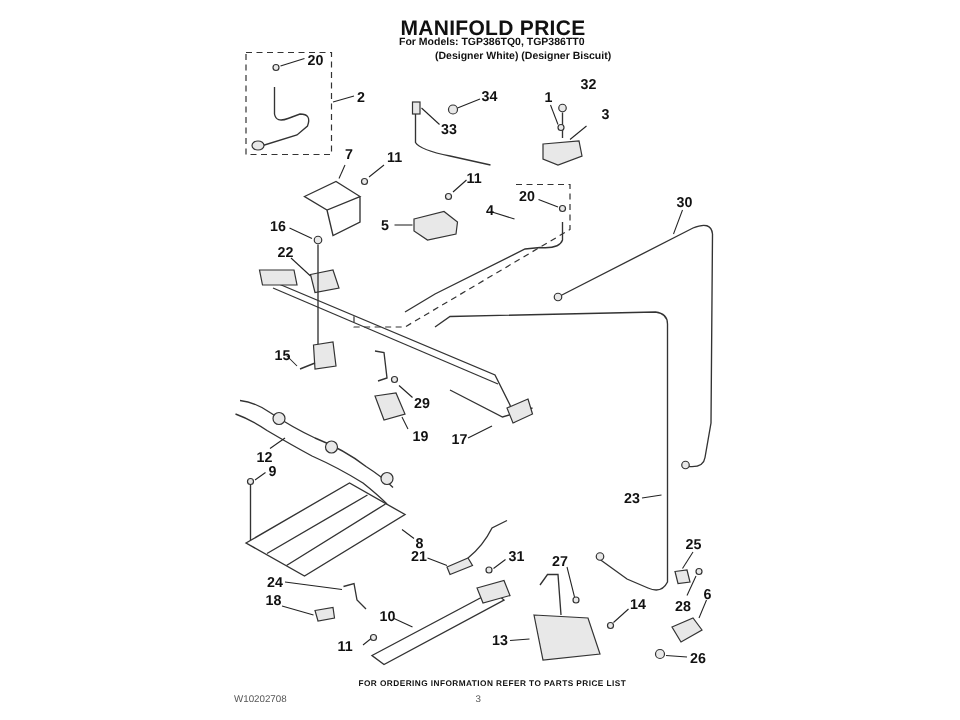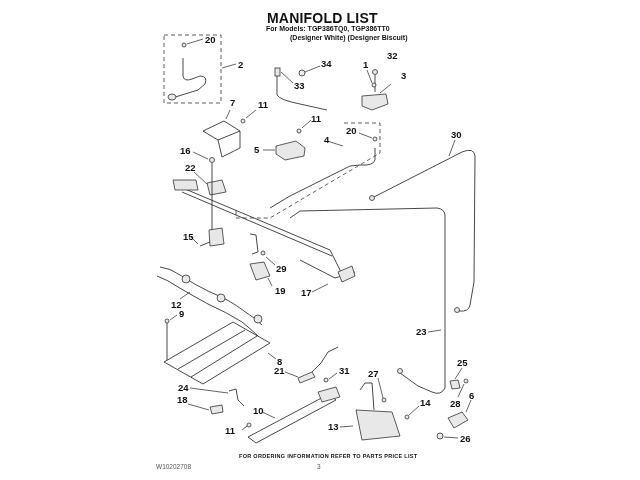--- a/index.html
+++ b/index.html
@@ -13,21 +13,21 @@
   svg.diagram { position:absolute; left:0; top:0; }
   svg .callout { font-family:"Liberation Sans", sans-serif; font-size:9.5px; font-weight:bold; fill:#111; }
   svg .part { fill:none; stroke:#333; stroke-width:0.9; }
   svg .partfill { fill:#e8e8e8; stroke:#333; stroke-width:0.8; }
   svg .dash { fill:none; stroke:#333; stroke-width:0.8; stroke-dasharray:4 3; }
   svg .leader { stroke:#222; stroke-width:0.7; }
 </style>
 </head>
 <body>
 
-<div class="title">MANIFOLD LIST</div>
+<div class="title">MANIFOLD PRICE</div>
 <div class="models">For Models: TGP386TQ0, TGP386TT0</div>
 <div class="variants">(Designer White) (Designer Biscuit)</div>
 
 <svg class="diagram" width="640" height="480" viewBox="0 0 640 480">
 
   <g>
     <rect class="dash" x="164" y="35" width="57" height="68"></rect>
     <circle cx="184" cy="45" r="2" class="partfill"></circle>
     <path class="part" d="M183 58 L183 76 Q184 82 192 79 L200 76 Q208 76 205 84 L198 90 L172 98"></path>
     <ellipse cx="172" cy="97" rx="4" ry="3" class="partfill"></ellipse>

